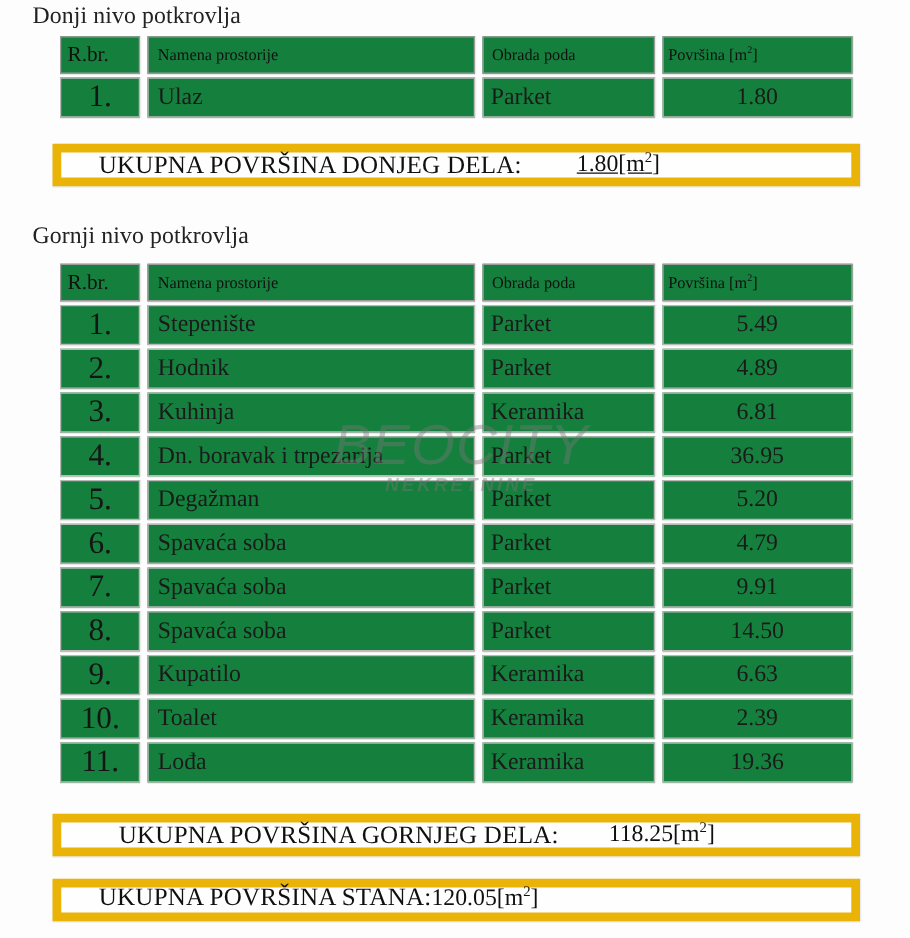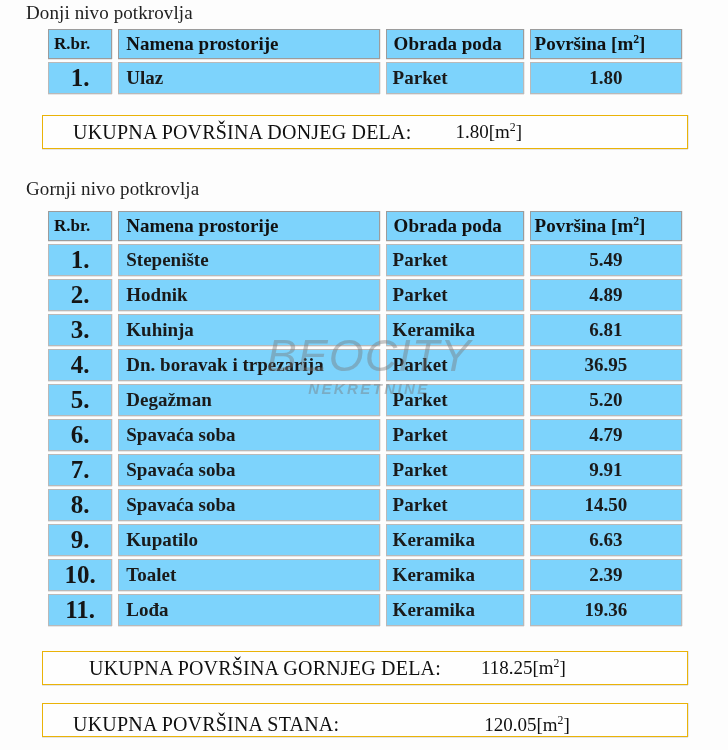--- a/index.html
+++ b/index.html
@@ -49,34 +49,34 @@
   #table-lower { top: 26px; }
   #table-upper { top: 208px; }
 
   .room-table col.c-num  { width: 62px;  }
   .room-table col.c-name { width: 252px; }
   .room-table col.c-floor{ width: 133px; }
   .room-table col.c-area { width: 147px; }
 
   .room-table th,
   .room-table td {
-    background: #7dd3fc;
+    background: #15803d;
     border: 1px solid #b9b9b9;
     box-shadow: 0 1px 0 0 #e6e6e6, 1px 0 0 0 #e9e9e9;
     padding: 0 7px;
     height: 30px;
     vertical-align: middle;
-    font-weight: 700;
+    font-weight: 400;
     overflow: hidden;
     white-space: nowrap;
   }
 
   .room-table thead th {
     border: 1px solid #9c9c9c;
-    font-size: 19px;
+    font-size: 13px;
     line-height: 20px;
     height: 28px;
     text-align: left;
     color: #111;
   }
   .room-table thead th.h-num { font-size: 17px; text-align: left; padding: 0 5px; }
   .room-table thead th.h-area { text-align: left; padding: 0 4px; }
 
   .room-table tbody td.cell-num {
     font-size: 25px;
@@ -103,21 +103,21 @@
   .sup { font-size: 0.62em; vertical-align: super; line-height: 0; }
 
   
   .total-bar {
     position: absolute;
     left: 42px;
     width: 646px;
     height: 34px;
     box-sizing: border-box;
     background: #fefefe;
-    border: 1px solid #eab308;
+    border: 7px solid #eab308;
     box-shadow: 0 1px 0 0 #e4e4e4, 1px 0 0 0 #e8e8e8;
     display: flex;
     align-items: center;
   }
   .total-label {
     font-size: 20px;
     letter-spacing: 0.2px;
     color: #101010;
     white-space: nowrap;
   }
@@ -125,27 +125,27 @@
     font-size: 19px;
     color: #101010;
     white-space: nowrap;
   }
 
   #total-lower      { top: 115px; }
   #total-upper      { top: 651px; }
   #total-apartment  { top: 703px; align-items: flex-end; }
 
   #total-lower .total-label      { margin-left: 30px; }
-  #total-lower .total-value      { margin-left: 44px; }
+  #total-lower .total-value      { margin-left: 44px; text-decoration: underline; }
 
   #total-upper .total-label      { margin-left: 46px; }
   #total-upper .total-value      { margin-left: 40px; }
 
   #total-apartment .total-label  { margin-left: 30px; }
-  #total-apartment .total-value  { margin-left: 145px; }
+  #total-apartment .total-value  { }
 
   
   .watermark {
     position: absolute;
     left: 262px;
     top: 333px;
     width: 214px;
     height: 72px;
     pointer-events: none;
     user-select: none;

